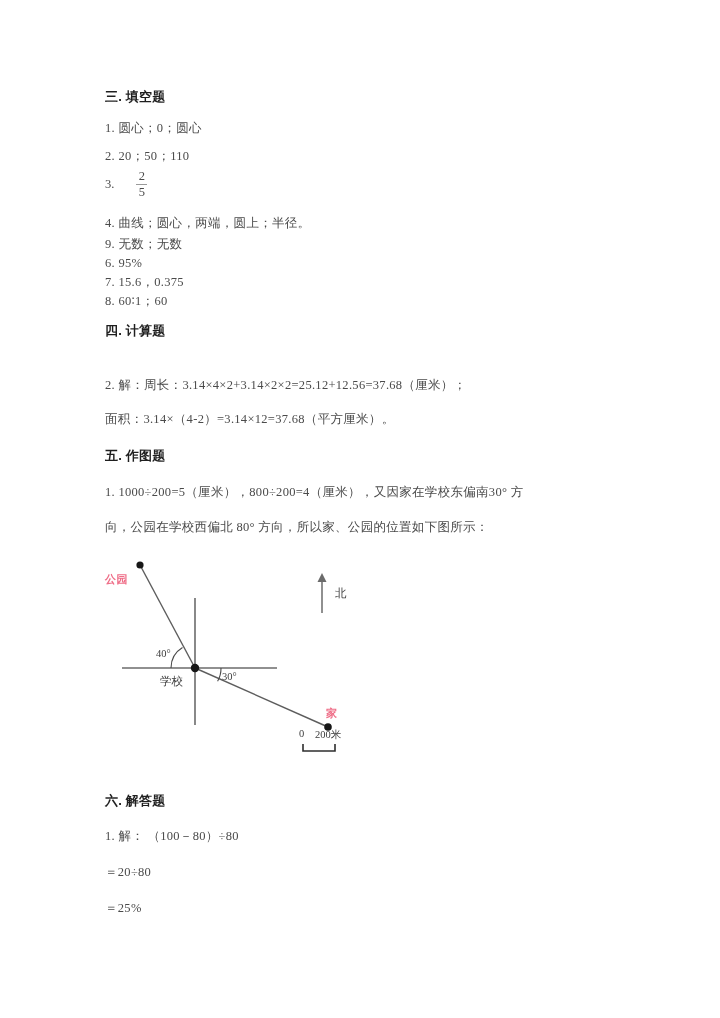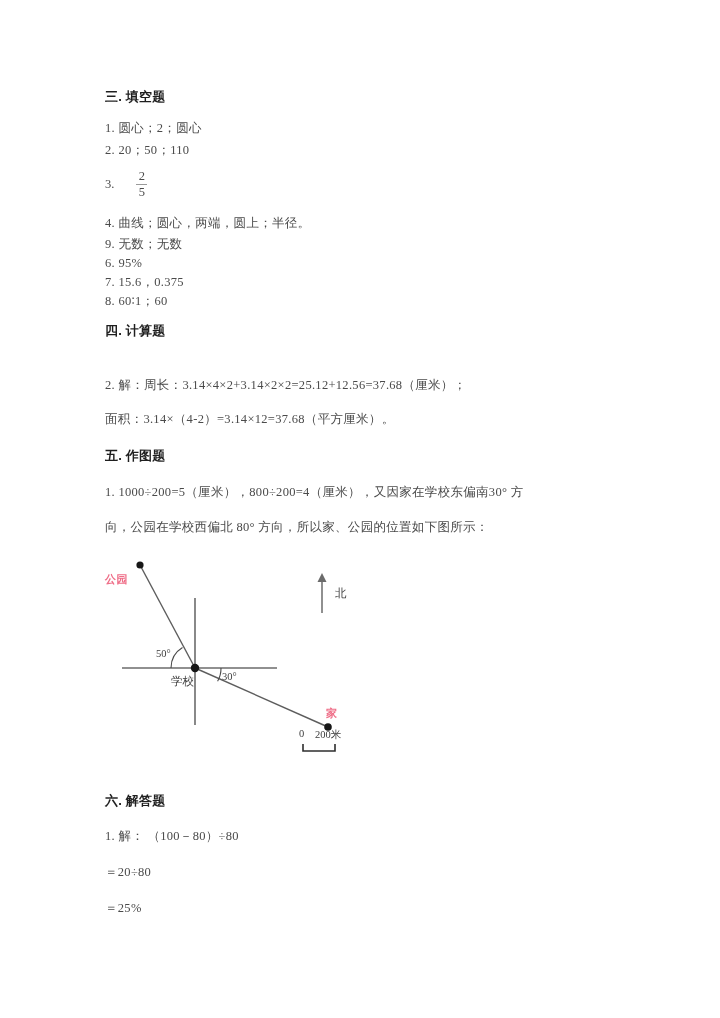--- a/index.html
+++ b/index.html
@@ -103,23 +103,23 @@
   }
   .map-text.small { font-size: 10.5px; }
 </style>
 </head>
 <body>
 
 <div class="page">
 
   <div class="section-heading" style="top:88px;">三. 填空题</div>
 
-  <div class="line" style="top:120px;">1. 圆心；2；圆心</div>
-
-  <div class="line" style="top:142px;">2. 20；50；110</div>
+  <div class="line" style="top:120px;">1. 圆心；0；圆心</div>
+
+  <div class="line" style="top:148px;">2. 20；50；110</div>
 
   <div class="frac-row" style="top:170px;">
     <span>3.</span>
     <span class="frac">
       <span class="num">2</span>
       <span class="bar"></span>
       <span class="den">5</span>
     </span>
   </div>
 
@@ -168,27 +168,27 @@
       <circle cx="233" cy="179" r="3.8" fill="#171717"></circle>
 
       <line x1="227" y1="65" x2="227" y2="29" stroke="#6b6b6b" stroke-width="1.5"></line>
       <path d="M 227 25 L 222.5 34 L 231.5 34 Z" fill="#6b6b6b"></path>
 
       <path d="M 208 196 L 208 203 L 240 203 L 240 196" fill="none" stroke="#2e2e2e" stroke-width="1.6"></path>
     </svg>
 
     <div class="map-label" style="left:10px; top:24px;">公园</div>
 
-    <div class="map-text" style="left:76px; top:126px;text-align:right;">学校</div>
+    <div class="map-text" style="left:65px; top:126px;text-align:right;">学校</div>
 
     <div class="map-label" style="left:231px; top:158px;">家</div>
 
     <div class="map-text" style="left:240px; top:38px;">北</div>
 
-    <div class="map-text small" style="left:61px; top:100px;">50°</div>
+    <div class="map-text small" style="left:61px; top:100px;">40°</div>
 
     <div class="map-text small" style="left:127px; top:123px;">30°</div>
 
     <div class="map-text small" style="left:204px; top:180px;">0</div>
 
     <div class="map-text small" style="left:220px; top:180px;">200米</div>
   </div>
 
   <div class="section-heading" style="top:792px;">六. 解答题</div>
 

